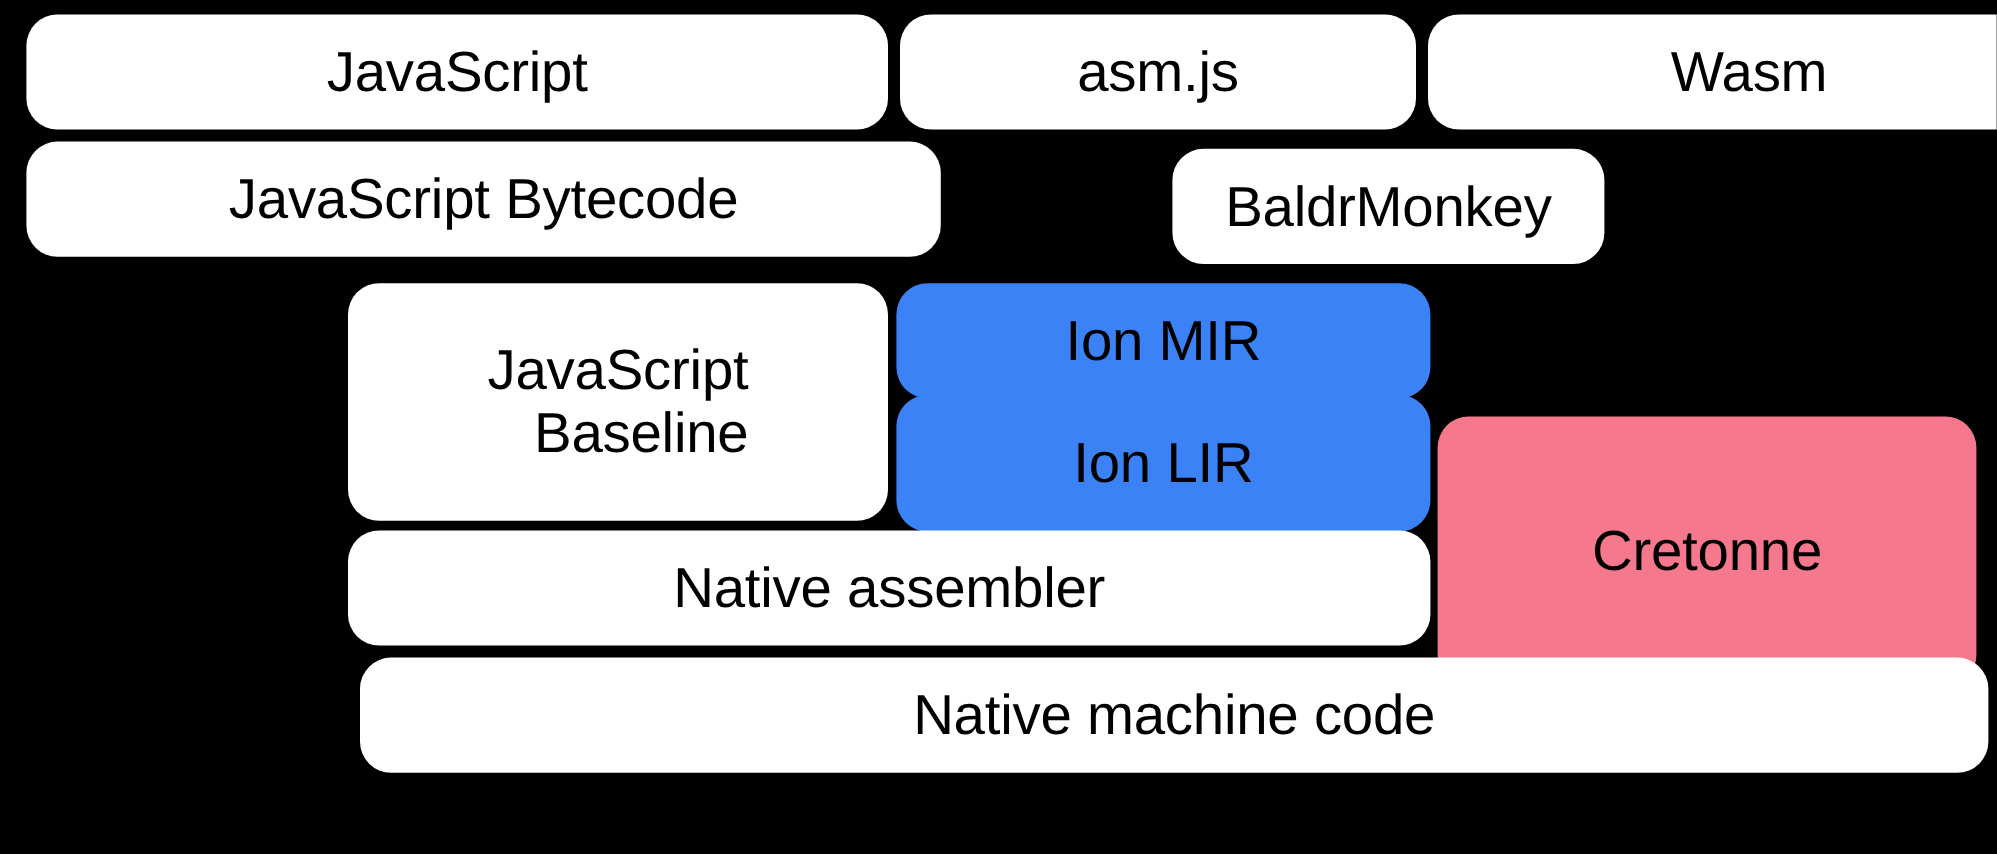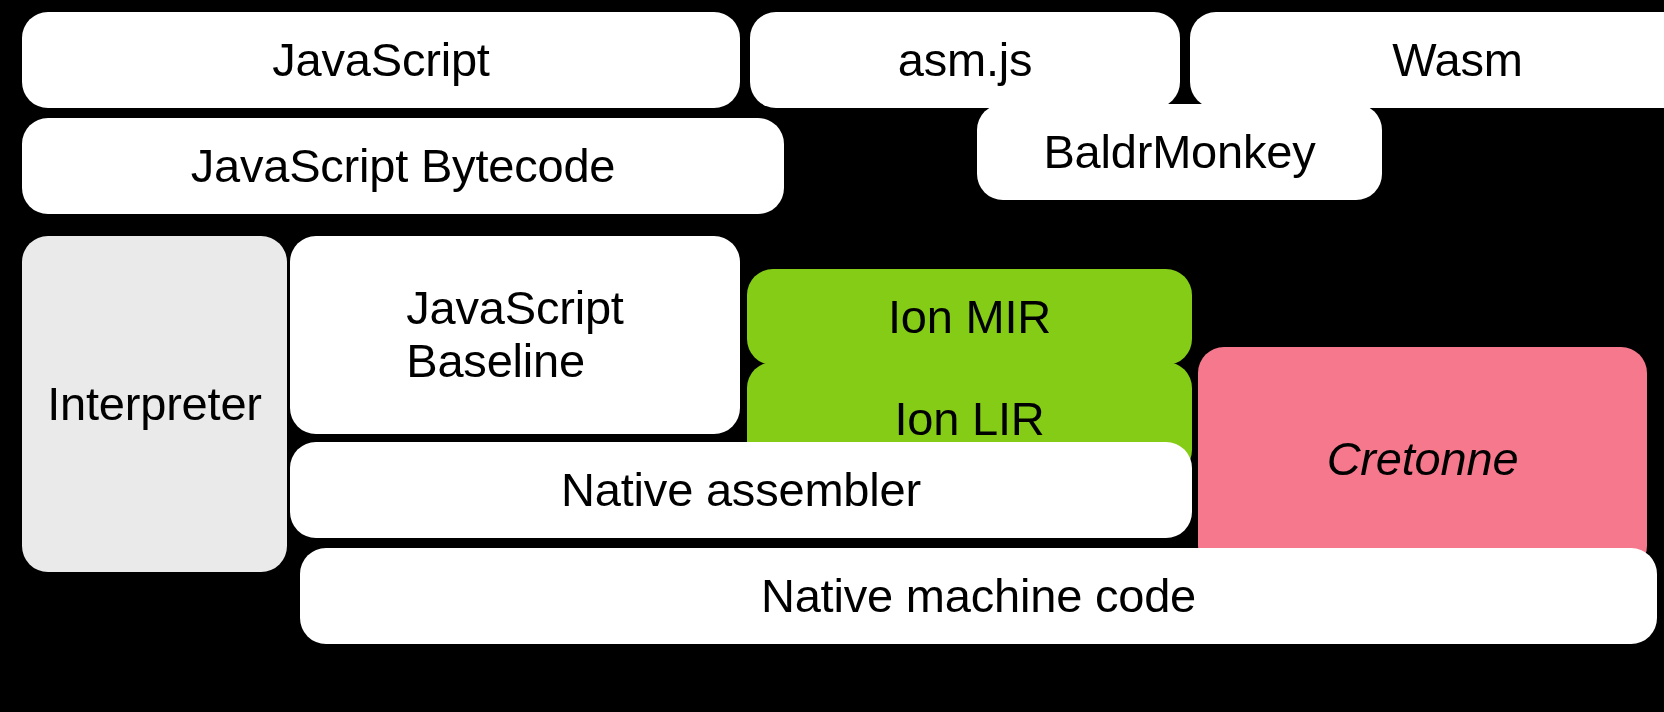--- a/index.html
+++ b/index.html
@@ -16,42 +16,42 @@
     height: 712px;
     background: #000000;
     overflow: hidden;
   }
   .node {
     position: absolute;
     box-sizing: border-box;
     display: flex;
     align-items: center;
     justify-content: center;
-    text-align: left;
+    text-align: right;
     border-radius: 26px;
     color: #000000;
     font-size: 47px;
     line-height: 1.12;
     letter-spacing: -0.2px;
     white-space: pre-line;
     user-select: none;
   }
   .fill-white  { background: #ffffff; }
   .fill-gray   { background: #eaeaea; }
-  .fill-green  { background: #84cc16; margin-top: 33px; }
-  .fill-pink   { background: #f5788c; font-style: italic; }
+  .fill-green  { background: #3b82f6; }
+  .fill-pink   { background: #f5788c; }
 
   
   .n-javascript        { left: 22px;   top: 12px;  width: 718px;  height: 96px;  }
   .n-asmjs             { left: 750px;  top: 12px;  width: 430px;  height: 96px;  }
   .n-wasm              { left: 1190px; top: 12px;  width: 535px;  height: 96px;  }
 
   
   .n-js-bytecode       { left: 22px;   top: 118px; width: 762px;  height: 96px;  }
-  .n-baldrmonkey       { left: 977px;  top: 104px; width: 405px;  height: 96px;  }
+  .n-baldrmonkey       { left: 977px;  top: 124px; width: 360px;  height: 96px;  }
 
   
   .n-interpreter       { left: 22px;   top: 236px; width: 265px;  height: 336px; }
   .n-js-baseline       { left: 290px;  top: 236px; width: 450px;  height: 198px; }
   .n-ion-mir           { left: 747px;  top: 236px; width: 445px;  height: 96px;  }
   .n-ion-lir           { left: 747px;  top: 329px; width: 445px;  height: 114px;  }
   .n-cretonne          { left: 1198px; top: 347px; width: 449px;  height: 225px; }
 
   
   .n-macro-assembler   { left: 290px;  top: 442px; width: 902px;  height: 96px;  }
@@ -67,21 +67,20 @@
   <div class="node fill-white n-javascript">JavaScript</div>
 
   <div class="node fill-white n-asmjs">asm.js</div>
 
   <div class="node fill-white n-wasm">Wasm</div>
 
   <div class="node fill-white n-js-bytecode">JavaScript Bytecode</div>
 
   <div class="node fill-white n-baldrmonkey">BaldrMonkey</div>
 
-  <div class="node fill-gray n-interpreter">Interpreter</div>
 
   <div class="node fill-white n-js-baseline">JavaScript
 Baseline</div>
 
   <div class="node fill-green n-ion-mir">Ion MIR</div>
 
   <div class="node fill-green n-ion-lir">Ion LIR</div>
 
   <div class="node fill-pink n-cretonne">Cretonne</div>
 

